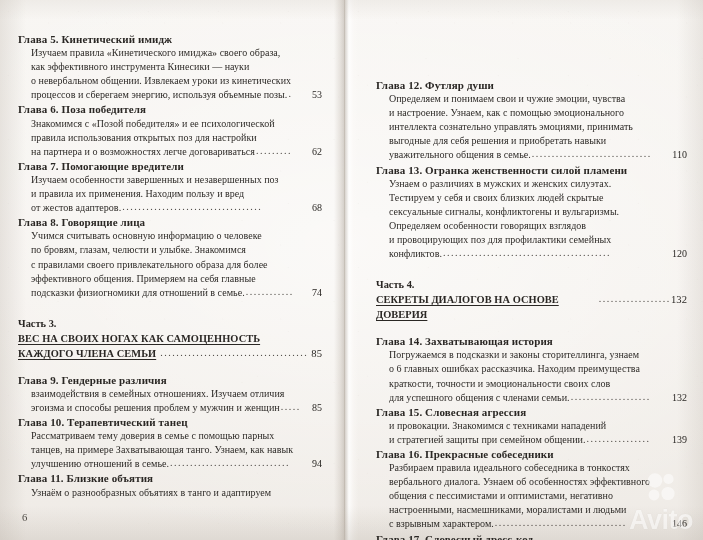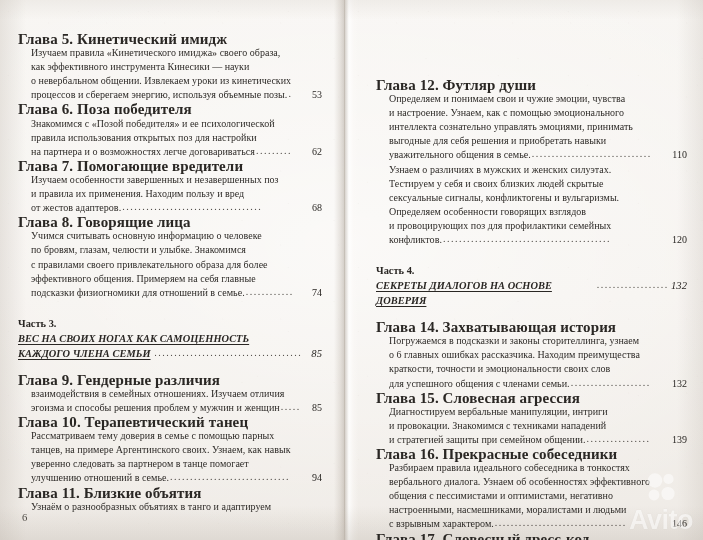--- a/index.html
+++ b/index.html
@@ -99,21 +99,21 @@
     position: relative;
     z-index: 2;
   }
 
   
   .entry { margin: 0 0 0 0; }
 
   .chapter-title {
     font-family: "Liberation Serif", "DejaVu Serif", serif;
     font-weight: bold;
-    font-size: 15px;
+    font-size: 11px;
     line-height: 14.1px;
     color: #2a2724;
     letter-spacing: 0.1px;
     white-space: nowrap;
   }
 
   .chapter-desc {
     font-family: "Liberation Serif", "DejaVu Serif", serif;
     font-size: 10px;
     line-height: 14.1px;
@@ -158,21 +158,20 @@
     color: #2a2724;
     text-underline-offset: 2px;
     display: inline-block;
   }
   .part-title-line {
     font-weight: bold;
     font-size: 10.4px;
     line-height: 15px;
     color: #2a2724;
     letter-spacing: 0.05px;
-    font-style: italic;
   }
   .part-title-line .u {
     text-decoration: underline;
     text-underline-offset: 2px;
   }
   .part-title-line.with-leader {
     display: flex;
     align-items: baseline;
   }
   .part-title-line.with-leader .dots {
@@ -307,22 +306,21 @@
           <div class="chapter-desc">взаимодействия в семейных отношениях. Изучаем отличия</div>
           <div class="leader-line">
             <span class="lead-text">эгоизма и способы решения проблем у мужчин и женщин</span>
             <span class="dots">.....</span>
             <span class="pnum">85</span>
           </div>
         </div>
         <div class="entry">
           <div class="chapter-title">Глава 10.  Терапевтический танец</div>
           <div class="chapter-desc">Рассматриваем тему доверия в семье с помощью парных</div>
-          <div class="chapter-desc">танцев, на примере Аргентинского своих. Узнаем, как навык</div>
-          <div class="chapter-desc">уверенно следовать за партнером в танце помогает</div>
+          <div class="chapter-desc">танцев, на примере Захватывающая танго. Узнаем, как навык</div>
           <div class="leader-line">
             <span class="lead-text">улучшению отношений в семье.</span>
             <span class="dots">..............................</span>
             <span class="pnum">94</span>
           </div>
         </div>
         <div class="entry">
           <div class="chapter-title">Глава 11.  Близкие объятия</div>
           <div class="chapter-desc">Узнаём о разнообразных объятиях в танго и адаптируем</div>
         </div>
@@ -338,20 +336,21 @@
           <div class="chapter-desc">и настроение. Узнаем, как с помощью эмоционального</div>
           <div class="chapter-desc">интеллекта сознательно управлять эмоциями, принимать</div>
           <div class="chapter-desc">выгодные для себя решения и приобретать навыки</div>
           <div class="leader-line">
             <span class="lead-text">уважительного общения в семье.</span>
             <span class="dots">..............................</span>
             <span class="pnum">110</span>
           </div>
         </div>
         <div class="entry">
+          <div class="chapter-title">Глава 13.  Огранка женственности силой пламени</div>
           <div class="chapter-desc">Узнаем о различиях в мужских и женских силуэтах.</div>
           <div class="chapter-desc"> Тестируем у себя и своих близких людей скрытые</div>
           <div class="chapter-desc">сексуальные сигналы, конфликтогены и вульгаризмы.</div>
           <div class="chapter-desc">Определяем особенности говорящих взглядов</div>
           <div class="chapter-desc">и провоцирующих поз для профилактики семейных</div>
           <div class="leader-line">
             <span class="lead-text">конфликтов.</span>
             <span class="dots">..........................................</span>
             <span class="pnum">120</span>
           </div>
@@ -370,21 +369,20 @@
           <div class="chapter-desc">о 6 главных ошибках рассказчика. Находим преимущества</div>
           <div class="chapter-desc">краткости, точности и эмоциональности своих слов</div>
           <div class="leader-line">
             <span class="lead-text">для успешного общения с членами семьи.</span>
             <span class="dots">....................</span>
             <span class="pnum">132</span>
           </div>
         </div>
         <div class="entry">
           <div class="chapter-title">Глава 15.  Словесная агрессия</div>
-          <div class="chapter-desc">Диагностируем вербальные манипуляции, интриги</div>
           <div class="chapter-desc">и провокации. Знакомимся с техниками нападений</div>
           <div class="leader-line">
             <span class="lead-text">и стратегией защиты при семейном общении.</span>
             <span class="dots">................</span>
             <span class="pnum">139</span>
           </div>
         </div>
         <div class="entry">
           <div class="chapter-title">Глава 16.  Прекрасные собеседники</div>
           <div class="chapter-desc">Разбираем правила идеального собеседника в тонкостях</div>

